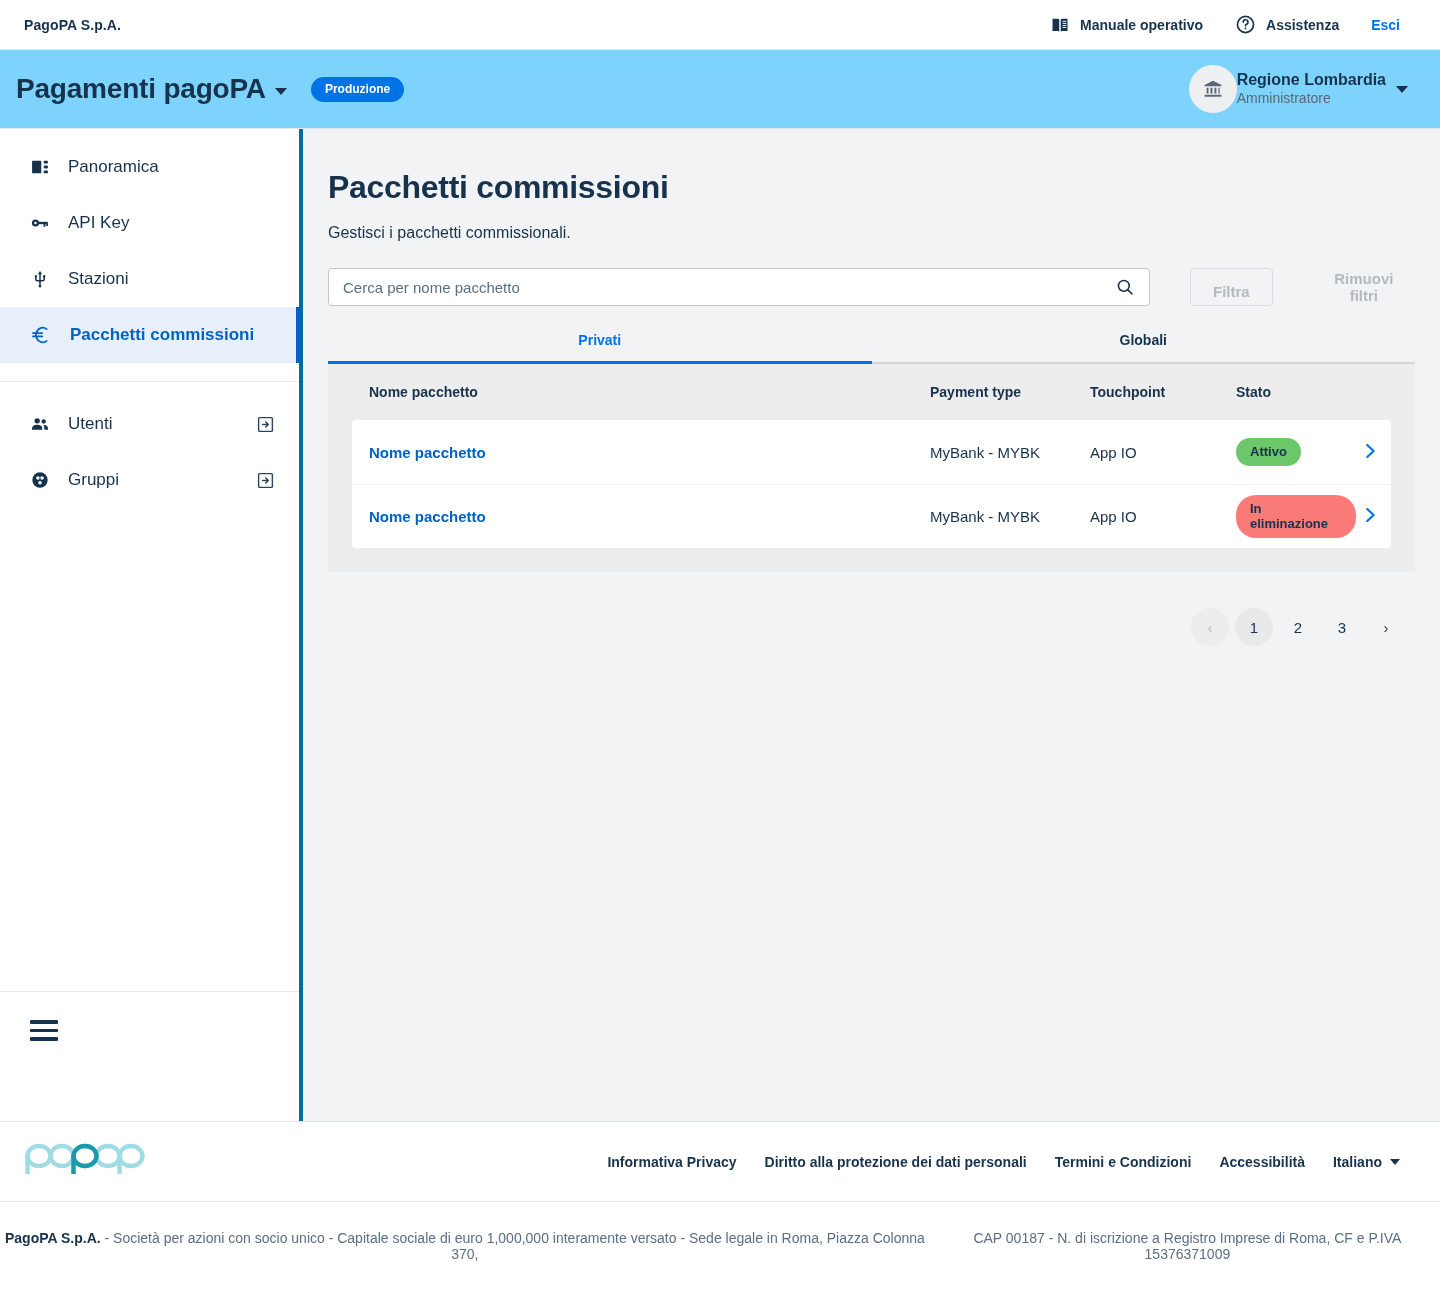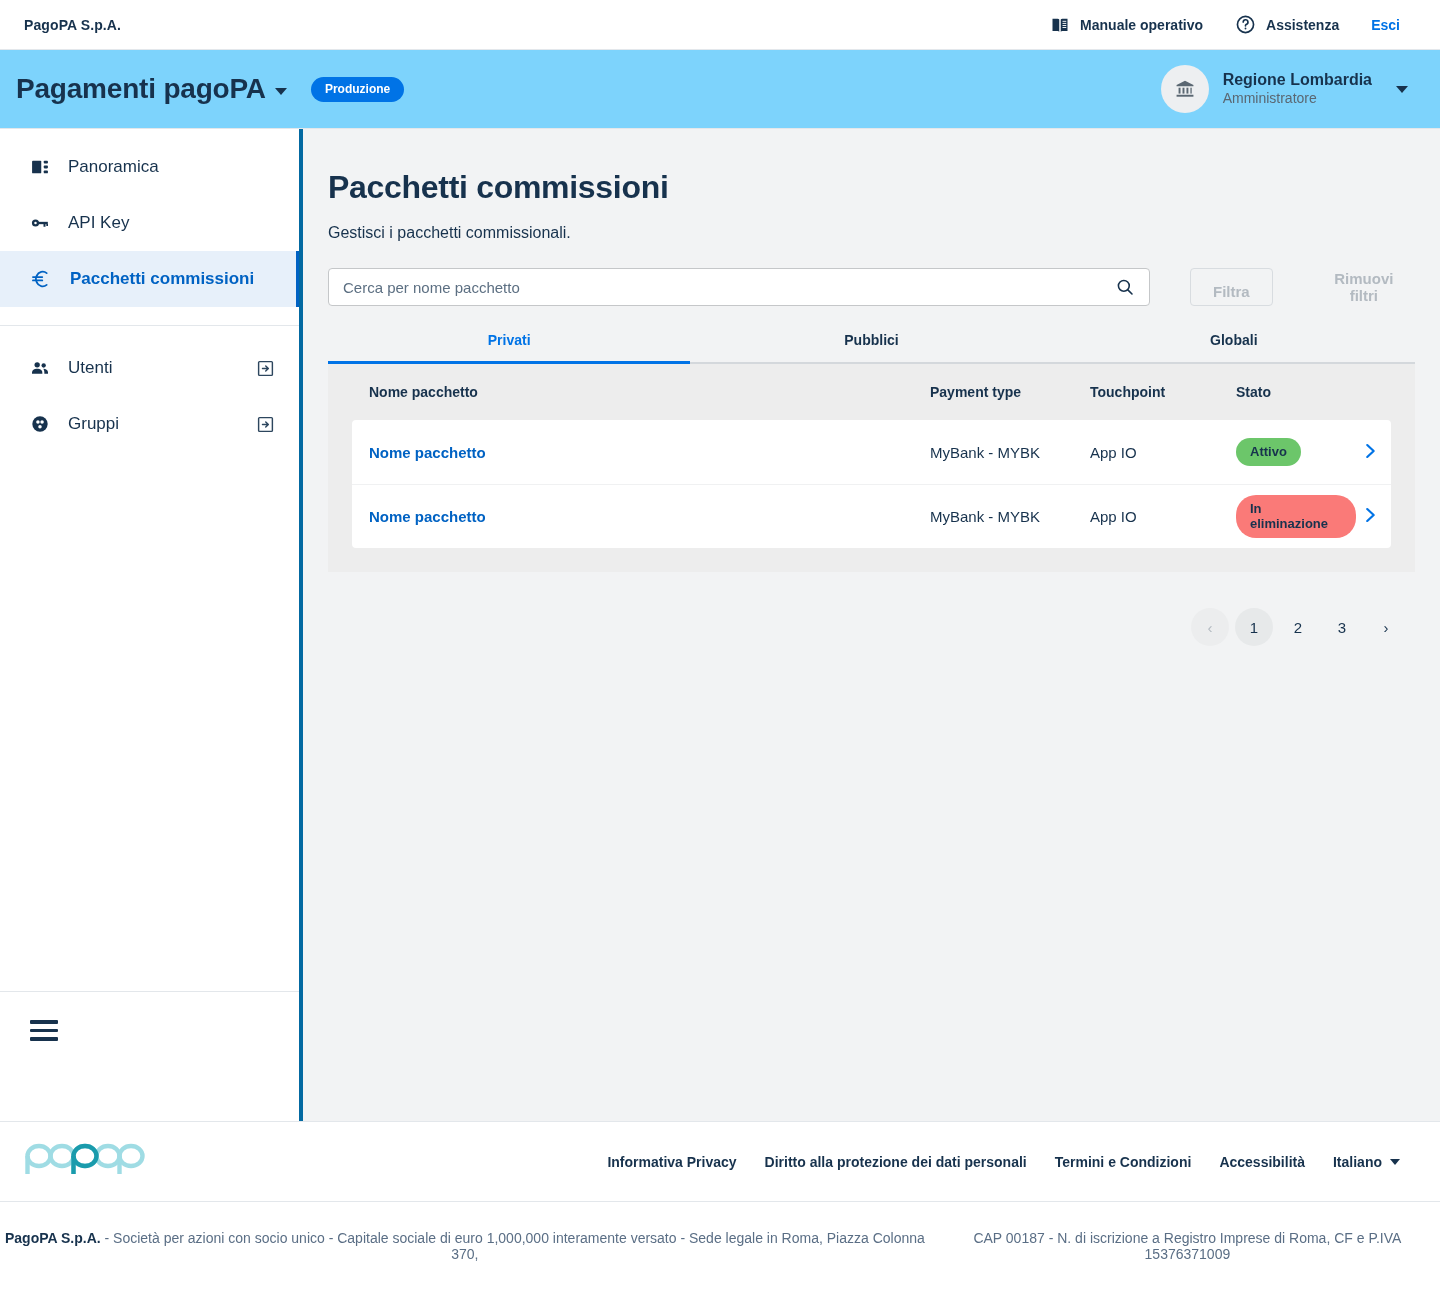--- a/index.html
+++ b/index.html
@@ -46,21 +46,21 @@
     border-left: 6px solid transparent; border-right: 6px solid transparent;
     border-top: 7px solid #17324D; margin-top: 4px;
   }
   .env-chip {
     margin-left: 24px;
     background: #0073E6; color: #fff;
     font-size: 12px; font-weight: 700;
     padding: 5px 14px 6px; border-radius: 20px;
     cursor: pointer;
   }
-  .party-block { margin-left: auto; display: flex; align-items: center; gap: 14px; cursor: pointer; }
+  .party-block { margin-left: auto; display: flex; align-items: center; cursor: pointer; }
   .party-avatar {
     width: 48px; height: 48px; border-radius: 50%;
     background: #EDEFF1; display: flex; align-items: center; justify-content: center;
   }
   .party-text { display: flex; flex-direction: column; line-height: 1.25; }
   .party-name { font-size: 16px; font-weight: 700; color: #17324D; }
   .party-role { font-size: 14px; color: #5A6772; }
   .party-caret {
     width: 0; height: 0; margin-left: 10px;
     border-left: 6px solid transparent; border-right: 6px solid transparent;
@@ -303,20 +303,33 @@
             <circle cx="6.6" cy="12" r="4.3"></circle>
             <circle cx="6.6" cy="12" r="1.5" fill="#fff"></circle>
             <rect x="10" y="10.6" width="11.4" height="2.8"></rect>
             <rect x="16.2" y="13.2" width="2.4" height="3.3"></rect>
             <rect x="19.6" y="13.2" width="2" height="2.4"></rect>
           </svg>
         </span>
         <span class="nav-label">API Key</span>
       </div>
 
+      <div class="nav-item">
+        <span class="icon">
+          <svg width="20" height="20" viewBox="0 0 24 24" fill="none" stroke="#17324D" stroke-width="1.8">
+            <path d="M12 21.2V5" stroke-linecap="round"></path>
+            <circle cx="12" cy="20.4" r="1.6" fill="#17324D" stroke="none"></circle>
+            <path d="M12 2.4 9.6 6.4h4.8L12 2.4z" fill="#17324D" stroke="none"></path>
+            <path d="M7 9.2v3.2c0 1 .9 1.8 2 1.8h6c1.1 0 2-.8 2-1.8V9.2" stroke-linecap="round"></path>
+            <rect x="5.8" y="7.4" width="2.5" height="2.5" fill="#17324D" stroke="none"></rect>
+            <circle cx="17" cy="8.7" r="1.5" fill="#17324D" stroke="none"></circle>
+          </svg>
+        </span>
+        <span class="nav-label">Stazioni</span>
+      </div>
 
       <div class="nav-item active">
         <span class="icon">
           <svg width="22" height="22" viewBox="0 0 24 24" fill="none" stroke="#0062C3" stroke-width="1.9" stroke-linecap="round">
             <path d="M18.2 5.6A7 7 0 0 0 7.4 8.4M18.2 18.4A7 7 0 0 1 7.4 15.6"></path>
             <path d="M3.2 9.9h10.2M3.2 13.6h10.2"></path>
             <path d="M7.4 8.4a7.4 7.4 0 0 0 0 7.2"></path>
           </svg>
         </span>
         <span class="nav-label">Pacchetti commissioni</span>
@@ -387,21 +400,20 @@
           </span>
         </div>
         <button class="btn-filter">Filtra</button>
         <button class="btn-clear">Rimuovi filtri</button>
       </div>
 
       <div class="panel">
 
         <div class="tabs">
           <div class="tab active">Privati</div>
-          <div class="tab">Pubblici</div>
           <div class="tab">Globali</div>
         </div>
 
         <div class="table-shell">
           <div class="table-head">
             <div class="col-name">Nome pacchetto</div>
             <div class="col-pay">Payment type</div>
             <div class="col-touch">Touchpoint</div>
             <div class="col-stato">Stato</div>
             <div class="col-arrow"></div>

